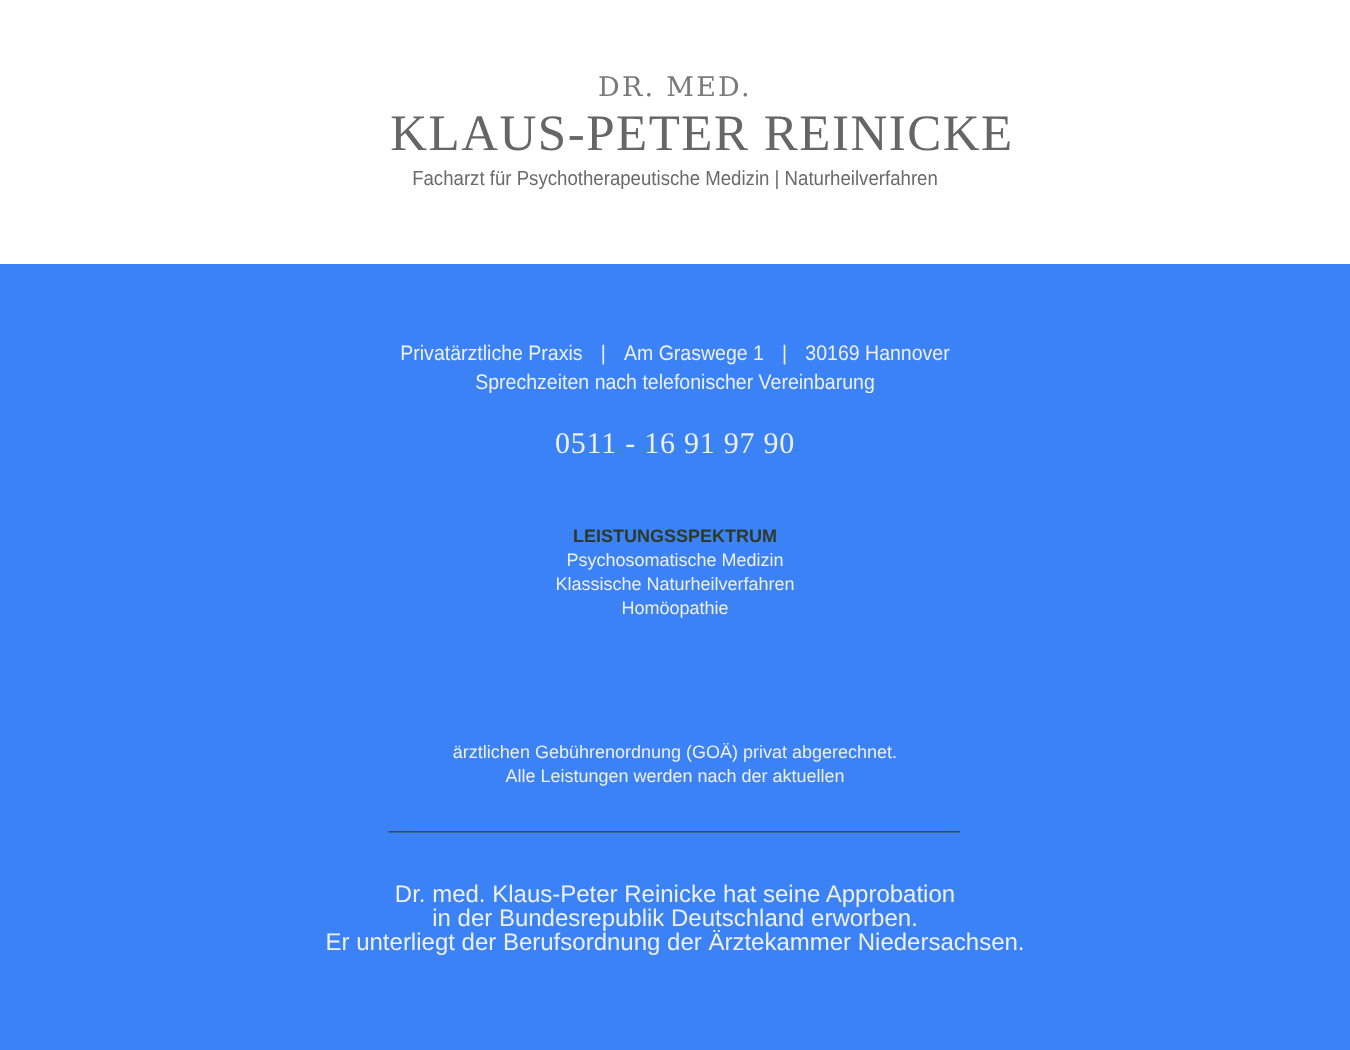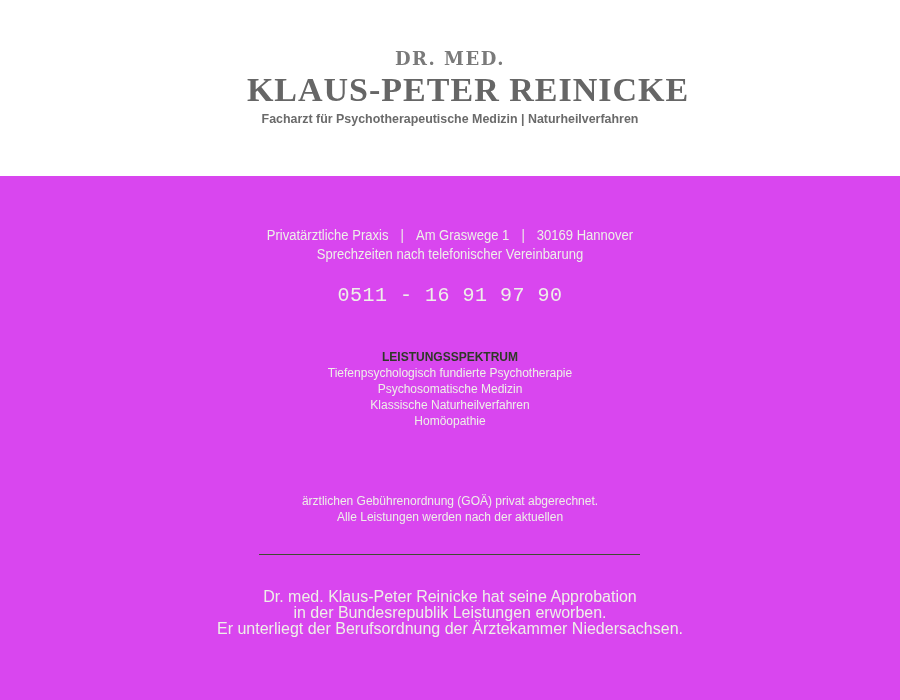--- a/index.html
+++ b/index.html
@@ -8,21 +8,20 @@
       height: 700px;
       overflow: hidden;
       background: #ffffff;
       font-family: "Liberation Sans", sans-serif;
     }
     .header {
       height: 144px;
       background: #ffffff;
       position: relative;
       text-align: center;
-      font-weight: bold;
     }
     .drmed {
       position: absolute;
       top: 48px; left: 0; right: 0;
       font-family: "DejaVu Serif", serif;
       font-size: 18px;
       letter-spacing: 1.5px;
       color: #7a7a7a;
       line-height: 22px;
     }
@@ -43,21 +42,21 @@
       font-size: 13.5px;
       color: #6a6a6a;
       line-height: 18px;
       transform: scaleX(0.92);
     }
     .main {
       position: absolute;
       top: 176px; left: 0;
       width: 900px;
       height: 524px;
-      background: #d946ef;
+      background: #3b82f6;
       text-align: center;
       color: #eef0e8;
     }
     .address {
       position: absolute;
       top: 50px; left: 0; right: 0;
       font-size: 14px;
       line-height: 19px;
       transform: scaleX(0.93);
     }
@@ -65,21 +64,21 @@
     .hours {
       position: absolute;
       top: 69px; left: 0; right: 0;
       font-size: 14px;
       line-height: 19px;
       transform: scaleX(0.93);
     }
     .phone {
       position: absolute;
       top: 107px; left: 0; right: 0;
-      font-family: Liberation Mono, monospace;
+      font-family: Liberation Serif, serif;
       font-size: 20px;
       letter-spacing: 0.5px;
       line-height: 26px;
       color: #eef0e8;
     }
     .services {
       position: absolute;
       top: 173px; left: 0; right: 0;
       font-size: 12px;
       line-height: 16px;
@@ -122,31 +121,30 @@
 <div class="main">
   <div class="address">
     <span>Privatärztliche Praxis</span><span class="sep">|</span><span>Am Graswege 1</span><span class="sep">|</span><span>30169 Hannover</span>
   </div>
   <div class="hours">Sprechzeiten nach telefonischer Vereinbarung</div>
 
   <div class="phone">0511 - 16 91 97 90</div>
 
   <div class="services">
     <span class="line heading">LEISTUNGSSPEKTRUM</span>
-    <span class="line">Tiefenpsychologisch fundierte Psychotherapie</span>
     <span class="line">Psychosomatische Medizin</span>
     <span class="line">Klassische Naturheilverfahren</span>
     <span class="line">Homöopathie</span>
   </div>
 
   <div class="billing">
     <span class="line">ärztlichen Gebührenordnung (GOÄ) privat abgerechnet.</span>
     <span class="line">Alle Leistungen werden nach der aktuellen</span>
   </div>
 
   <div class="divider"></div>
 
   <div class="approbation">
     <span class="line">Dr. med. Klaus-Peter Reinicke hat seine Approbation</span>
-    <span class="line">in der Bundesrepublik Leistungen erworben.</span>
+    <span class="line">in der Bundesrepublik Deutschland erworben.</span>
     <span class="line">Er unterliegt der Berufsordnung der Ärztekammer Niedersachsen.</span>
   </div>
 </div>
 
 </body></html>

